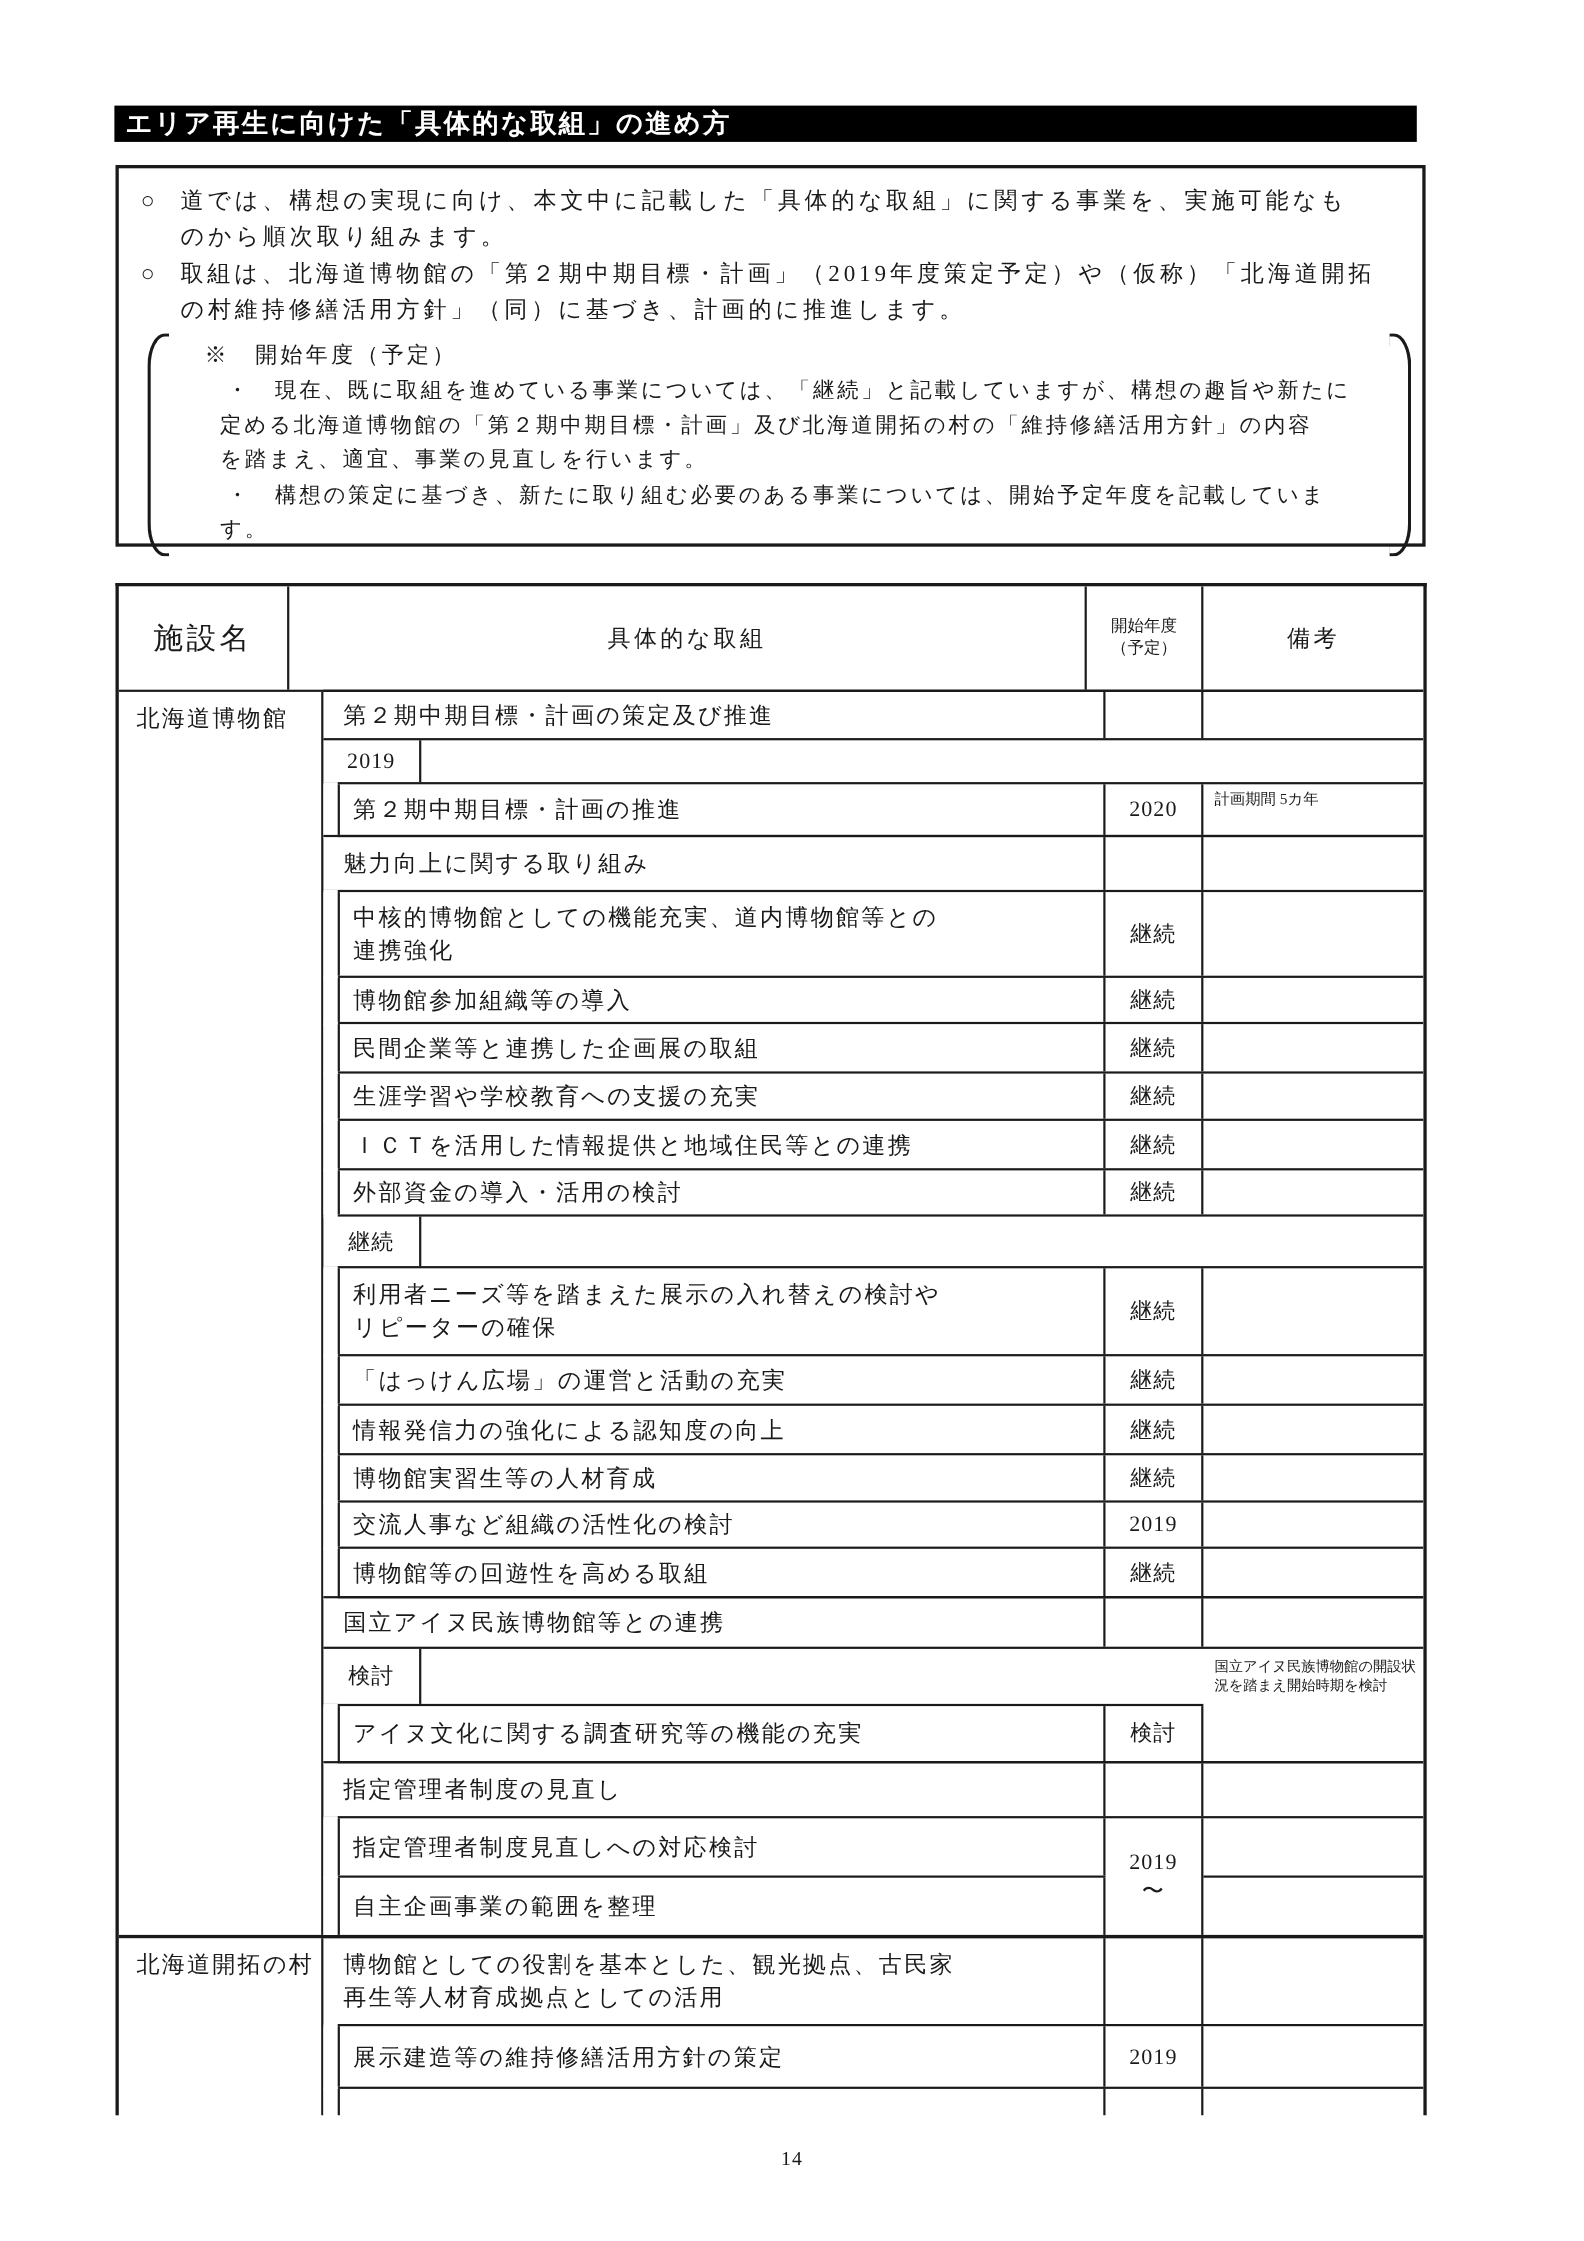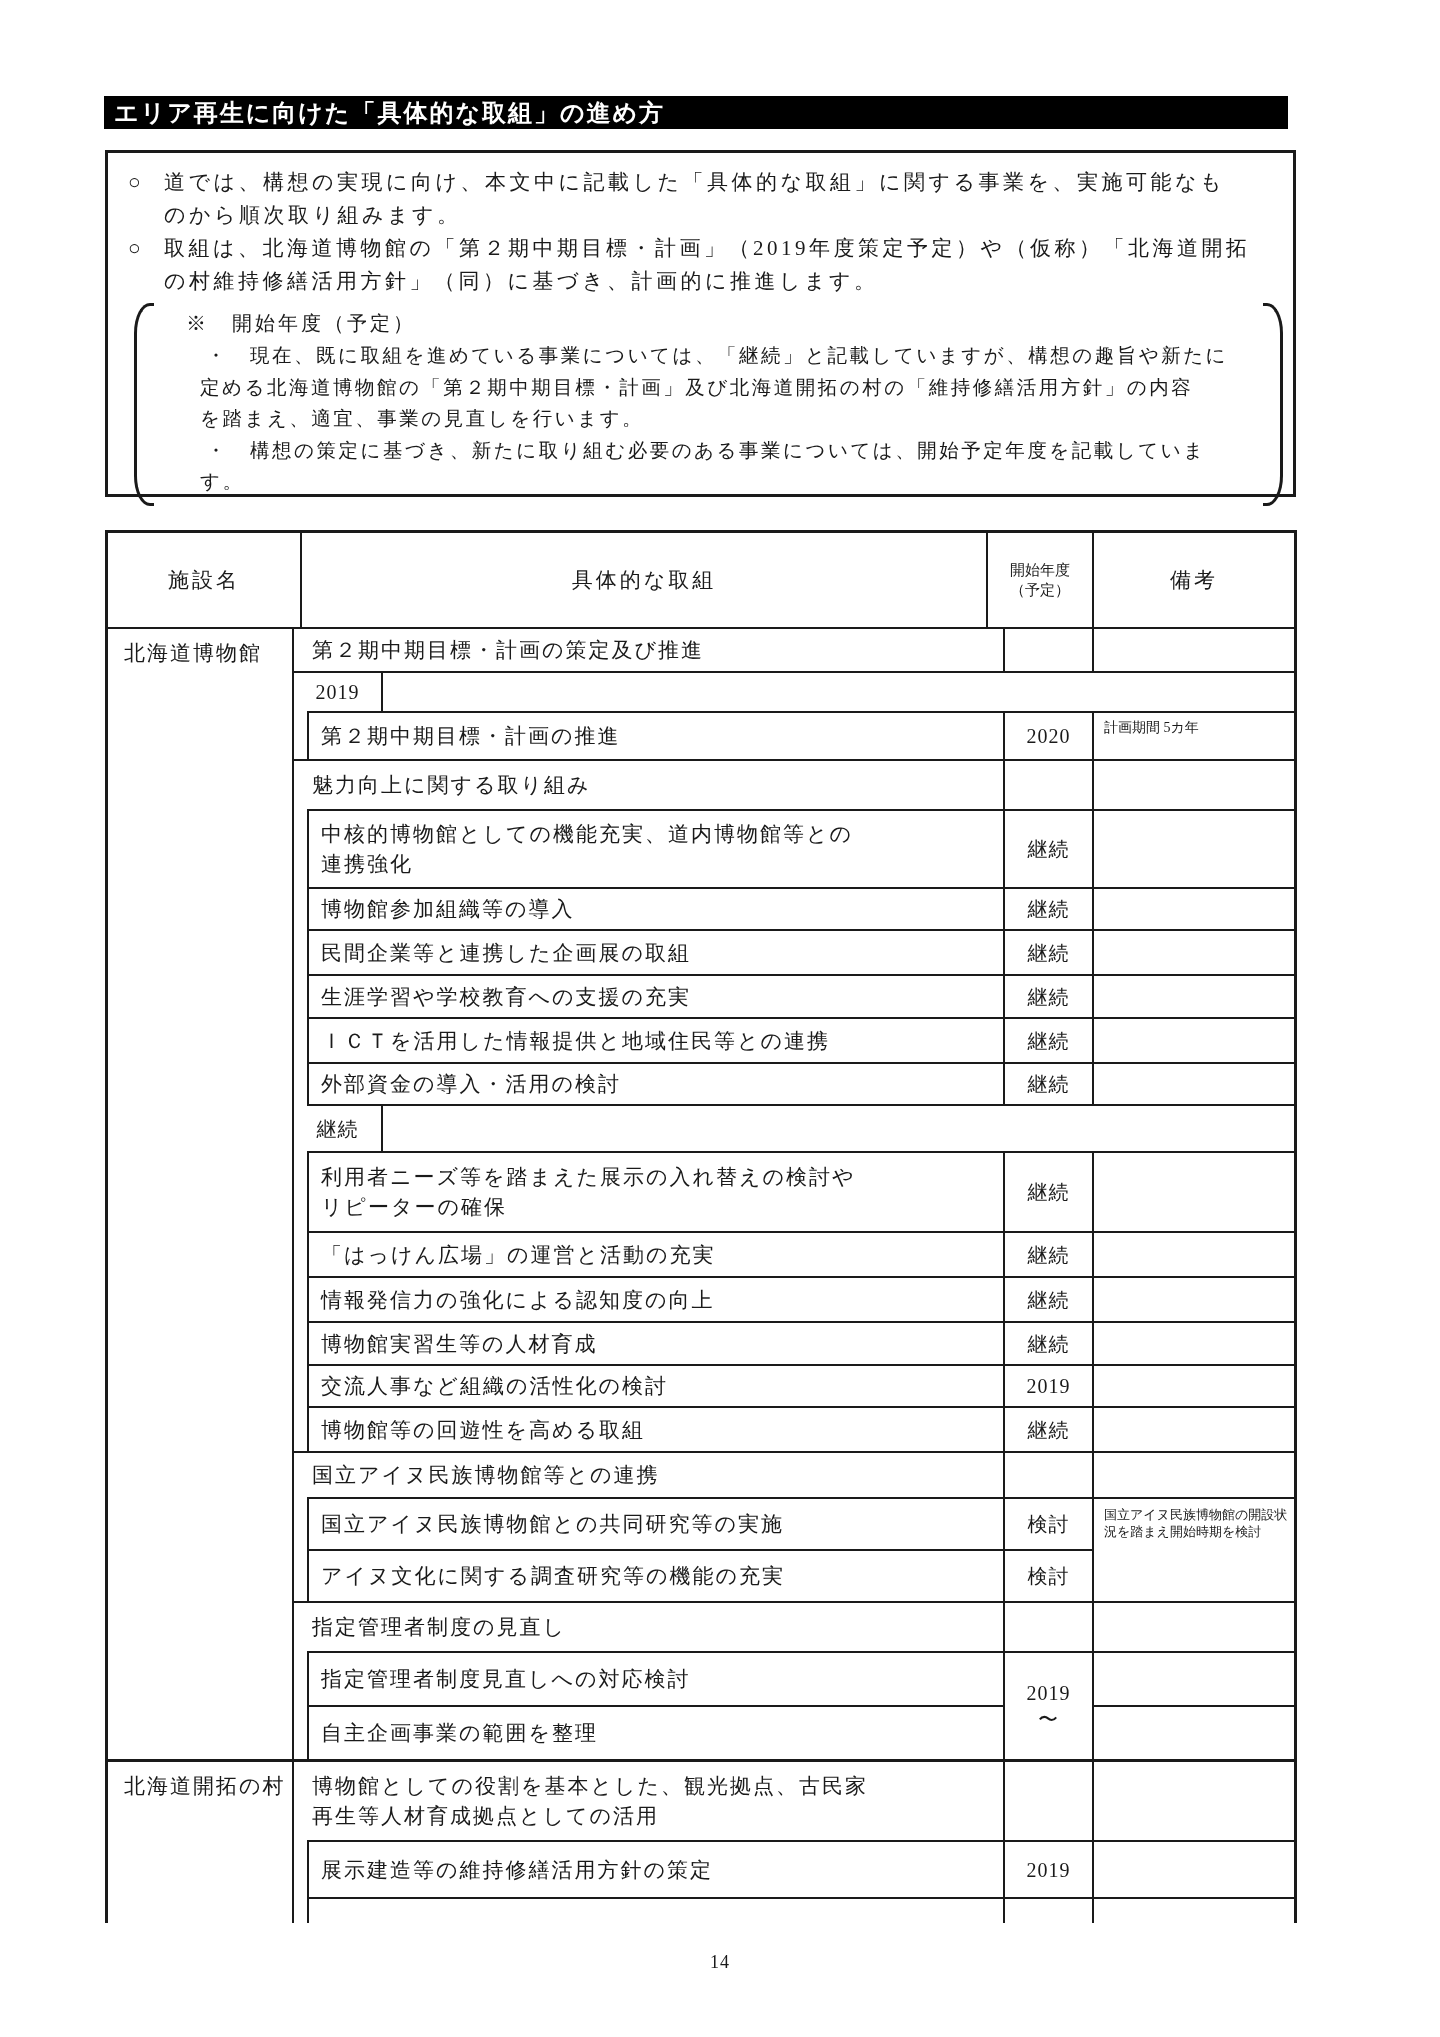--- a/index.html
+++ b/index.html
@@ -35,21 +35,21 @@
   .note-head { font-size: 20px; line-height: 33px; letter-spacing: 3px; }
   .note-item { font-size: 19.5px; line-height: 31.5px; letter-spacing: 2.5px; white-space: pre-line; text-indent: 6px; padding-left: 14px; }
 
   
   .dtable {
     position: absolute; left: 105px; top: 530px; width: 1192px; height: 1393px;
     border: 3px solid #1a1a1a; border-bottom: none; overflow: hidden; background: #fff;
   }
   .thead { display: flex; height: 96px; border-bottom: 2.5px solid #1a1a1a; }
   .th { display: flex; align-items: center; justify-content: center; letter-spacing: 3px; }
-  .th-facility { width: 194px; border-right: 2.5px solid #1a1a1a; font-size: 21px; }
+  .th-facility { width: 155px; border-right: 2.5px solid #1a1a1a; font-size: 27px; }
   .th-init { flex: 1; border-right: 2.5px solid #1a1a1a; font-size: 21px; }
   .th-year { width: 106px; border-right: 2.5px solid #1a1a1a; font-size: 15px; line-height: 20px; text-align: center; white-space: pre-line; letter-spacing: 0; }
   .th-remark { width: 200px; font-size: 21px; }
 
   .tgroup { display: flex; align-items: stretch; }
   .tgroup.second { border-top: 3px solid #1a1a1a; }
   .facility-cell { flex: none; width: 186px; border-right: 2.5px solid #1a1a1a; font-size: 21px; letter-spacing: 2px; padding: 10px 4px 0 16px; }
   .grouprows { flex: 1; display: flex; flex-direction: column; min-width: 0; }
 
   .grow { display: flex; border-bottom: 2.5px solid #1a1a1a; position: relative; }
@@ -233,23 +233,20 @@
       </div>
 
       <div class="grow glabel" style="min-height:46px">
         <div class="c-init">国立アイヌ民族博物館等との連携</div>
         <div class="c-year"></div>
         <div class="c-remark"></div>
       </div>
       <div class="grow pair" style="min-height:102px">
         <div class="pair-left">
           <div class="pr" style="min-height:50px">
-            <div class="c-init m">
-                <div class="inset"><span>国立アイヌ民族博物館との共同研究等の実施</span></div>
-              </div>
             <div class="c-year">検討</div>
           </div>
           <div class="pr" style="min-height:52px">
             <div class="c-init m">
                 <div class="inset"><span>アイヌ文化に関する調査研究等の機能の充実</span></div>
               </div>
             <div class="c-year">検討</div>
           </div>
         </div>
         <div class="c-remark remark-small">国立アイヌ民族博物館の開設状況を踏まえ開始時期を検討</div>

